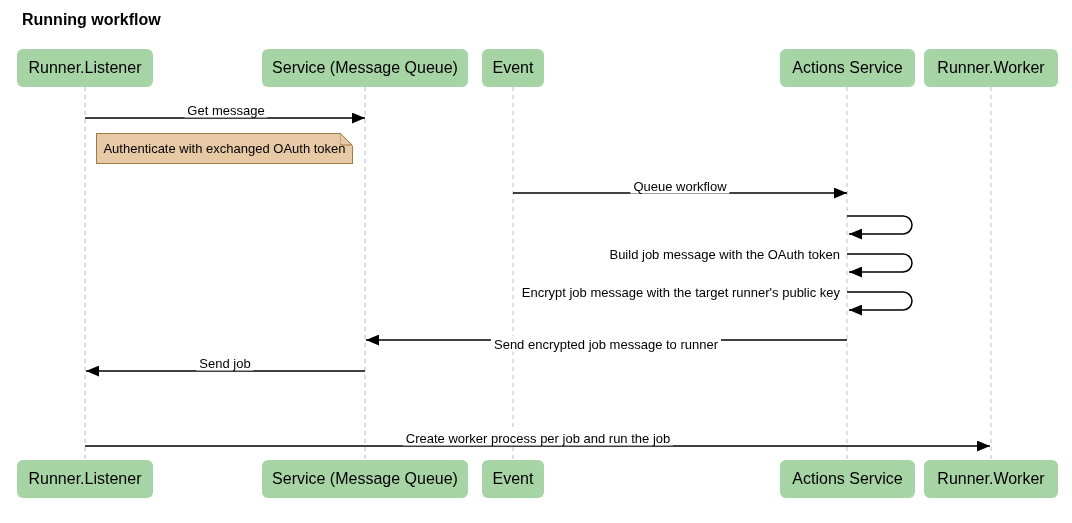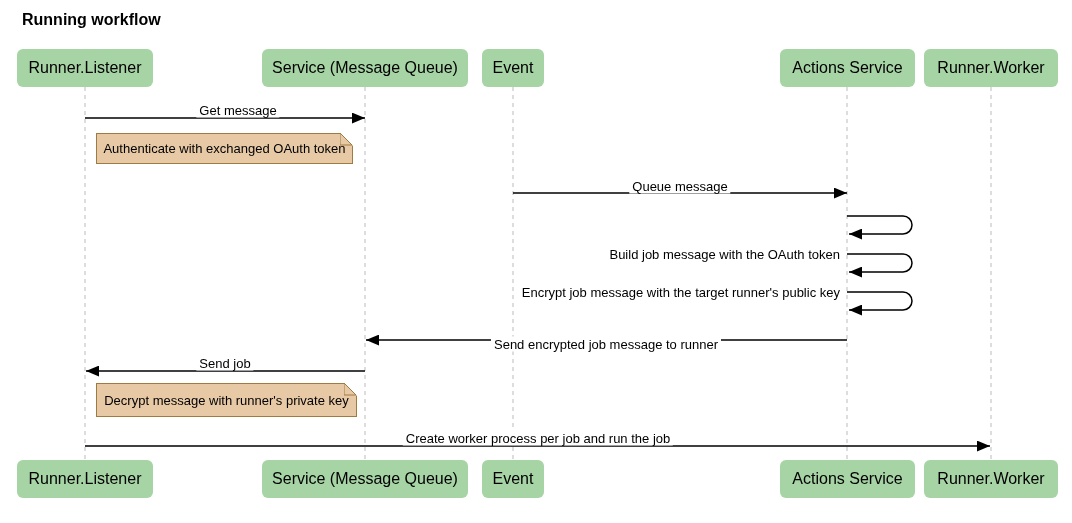--- a/index.html
+++ b/index.html
@@ -111,36 +111,29 @@
   <div class="actor" style="left:482px; top:460px; width:62px;">
       <span>Event</span>
     </div>
   <div class="actor" style="left:780px; top:460px; width:135px;">
       <span>Actions Service</span>
     </div>
   <div class="actor" style="left:924px; top:460px; width:134px;">
       <span>Runner.Worker</span>
     </div>
 
-  <div class="msg-label" style="left:226px; top:110px;margin-left:12px;">Get message</div>
-  <div class="msg-label" style="left:680px; top:186px;">Queue message</div>
+  <div class="msg-label" style="left:226px; top:110px;">Get message</div>
+  <div class="msg-label" style="left:680px; top:186px;">Queue workflow</div>
   <div class="msg-label right-align" style="left:843px; top:254px;">Build job message with the OAuth token</div>
   <div class="msg-label right-align" style="left:843px; top:292px;">Encrypt job message with the target runner's public key</div>
   <div class="msg-label" style="left:606px; top:344px;">Send encrypted job message to runner</div>
   <div class="msg-label" style="left:225px; top:363px;">Send job</div>
   <div class="msg-label" style="left:538px; top:438px;">Create worker process per job and run the job</div>
 
   <div class="note" style="left:96px; top:133px; width:257px; height:31px;justify-content:center;">
     <svg class="fold" width="13" height="13" viewBox="0 0 13 13">
       <path class="cut" d="M0,0 L13,0 L13,13 Z"></path>
       <path class="flap" d="M0,0 L12,12 L0,12 Z"></path>
     </svg>
     <span>Authenticate with exchanged OAuth token</span>
   </div>
-  <div class="note" style="left:96px; top:383px; width:261px; height:34px;">
-    <svg class="fold" width="13" height="13" viewBox="0 0 13 13">
-      <path class="cut" d="M0,0 L13,0 L13,13 Z"></path>
-      <path class="flap" d="M0,0 L12,12 L0,12 Z"></path>
-    </svg>
-    <span>Decrypt message with runner's private key</span>
-  </div>
 
 </div>
 
 </body></html>

